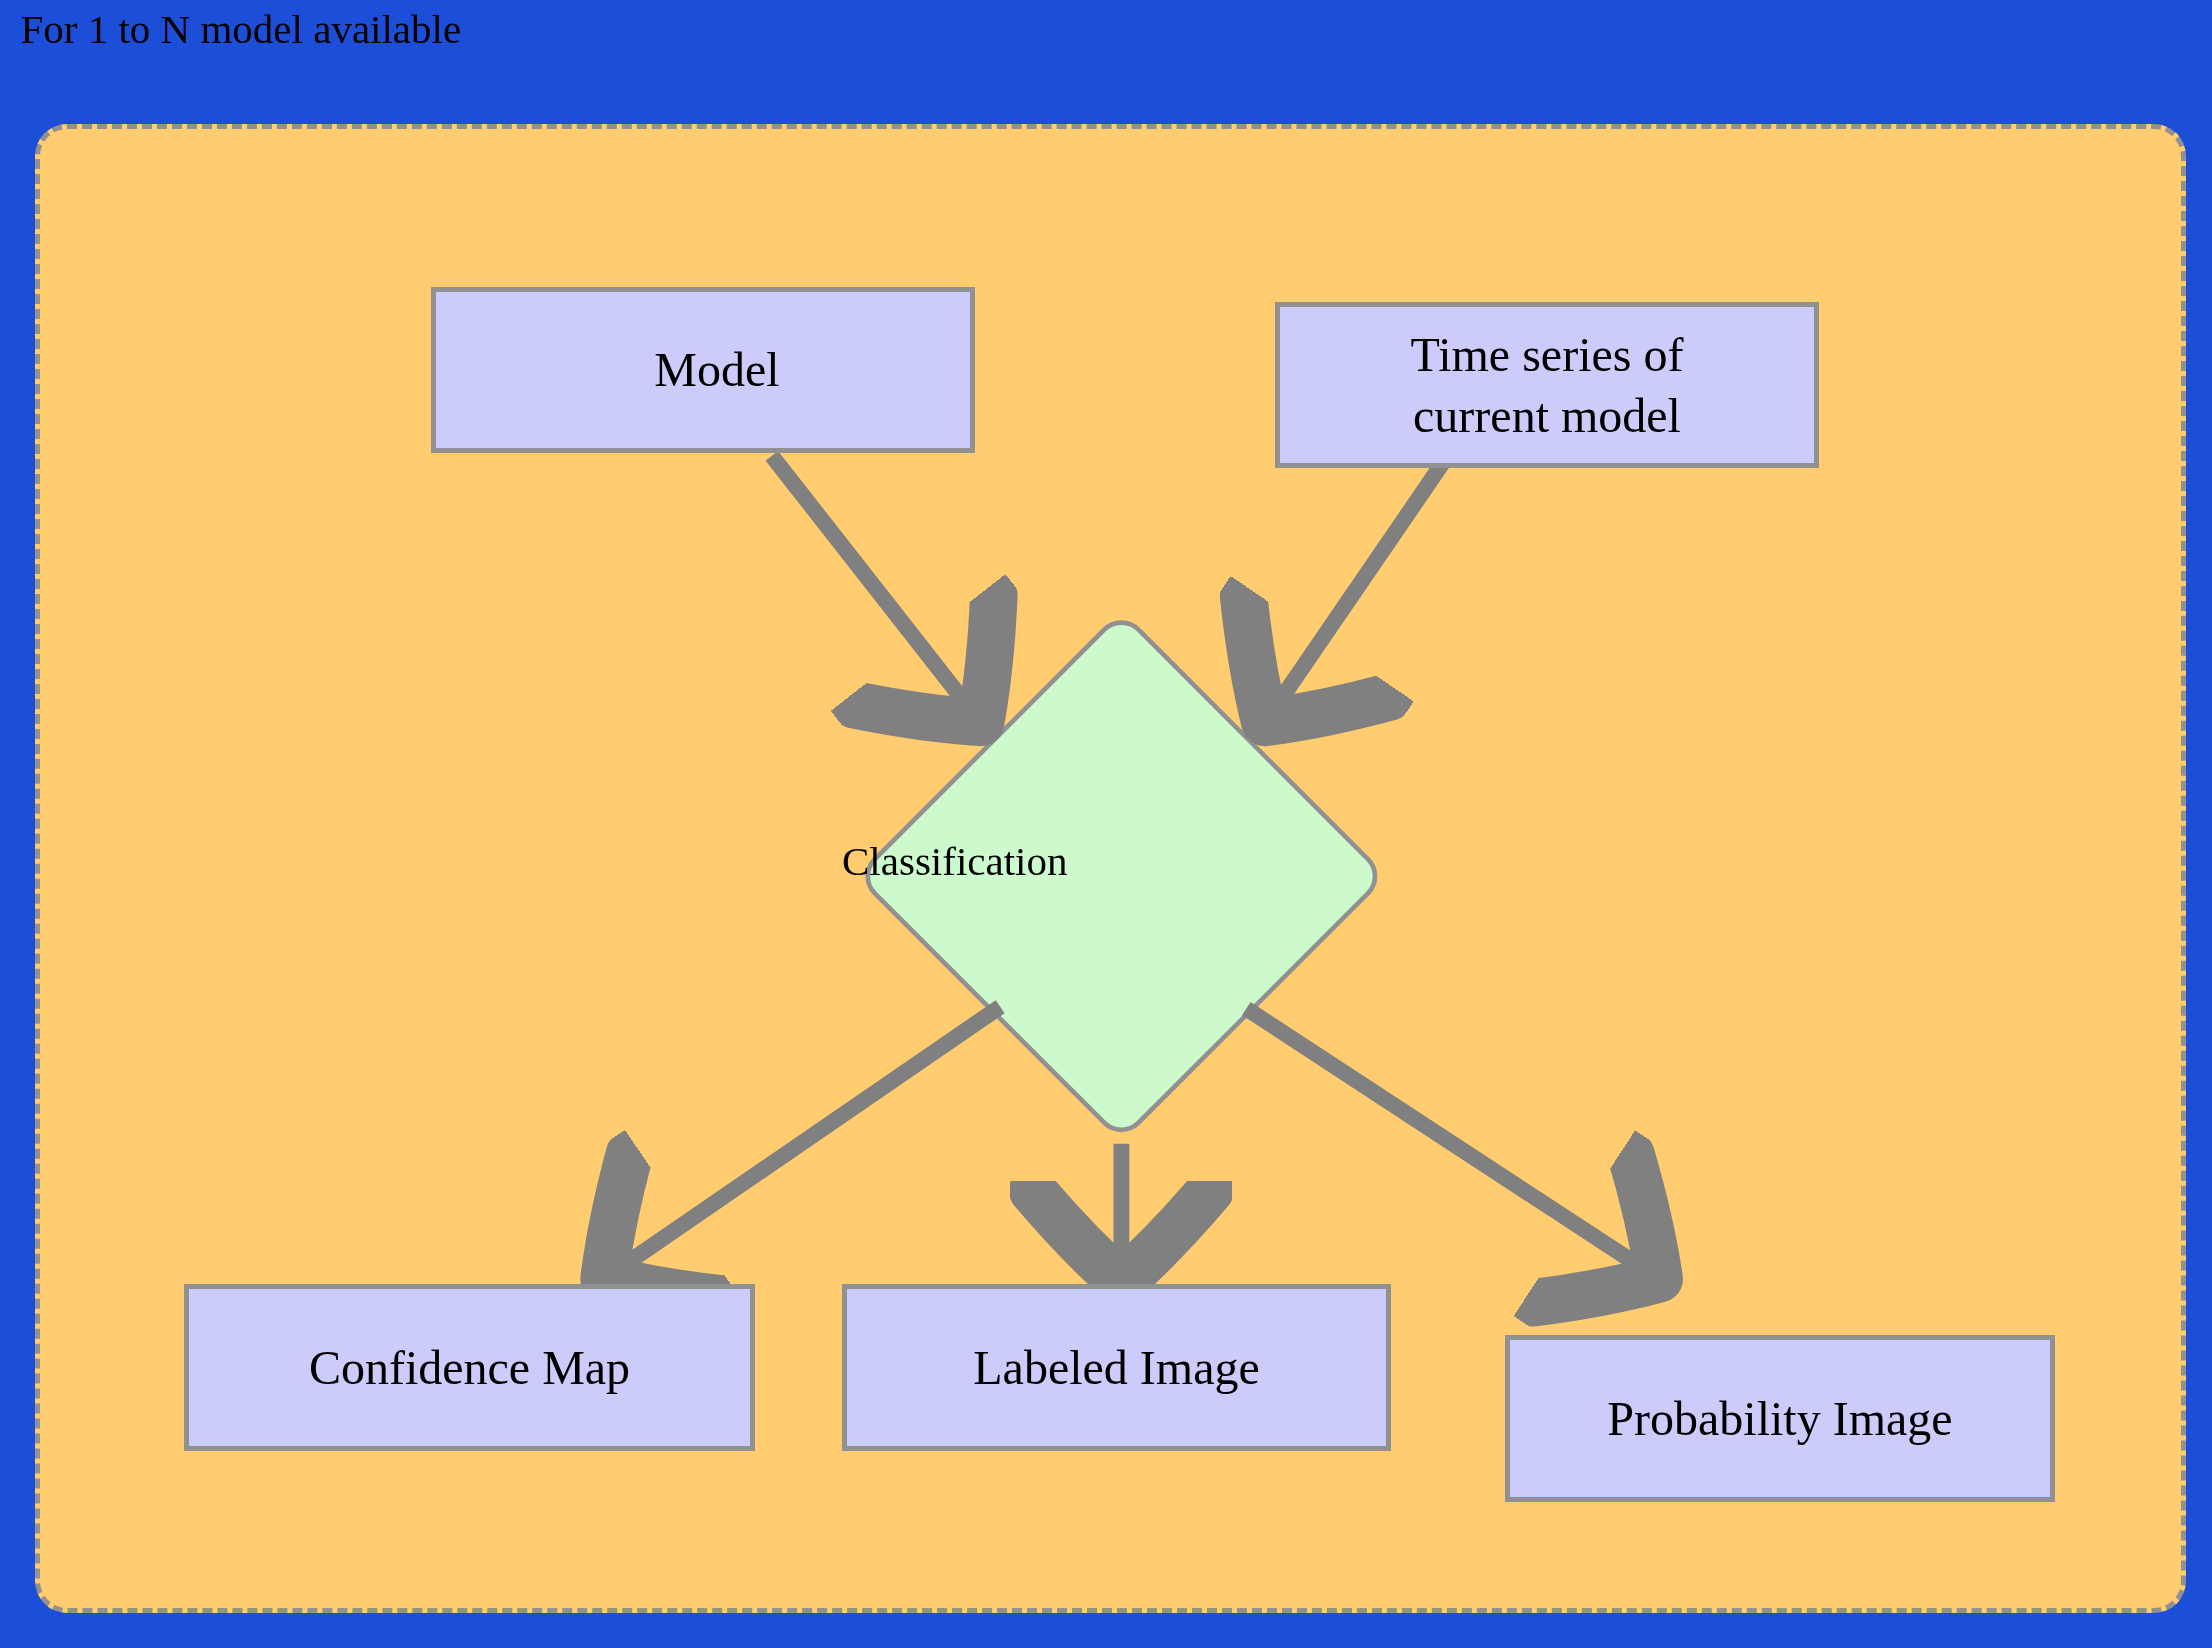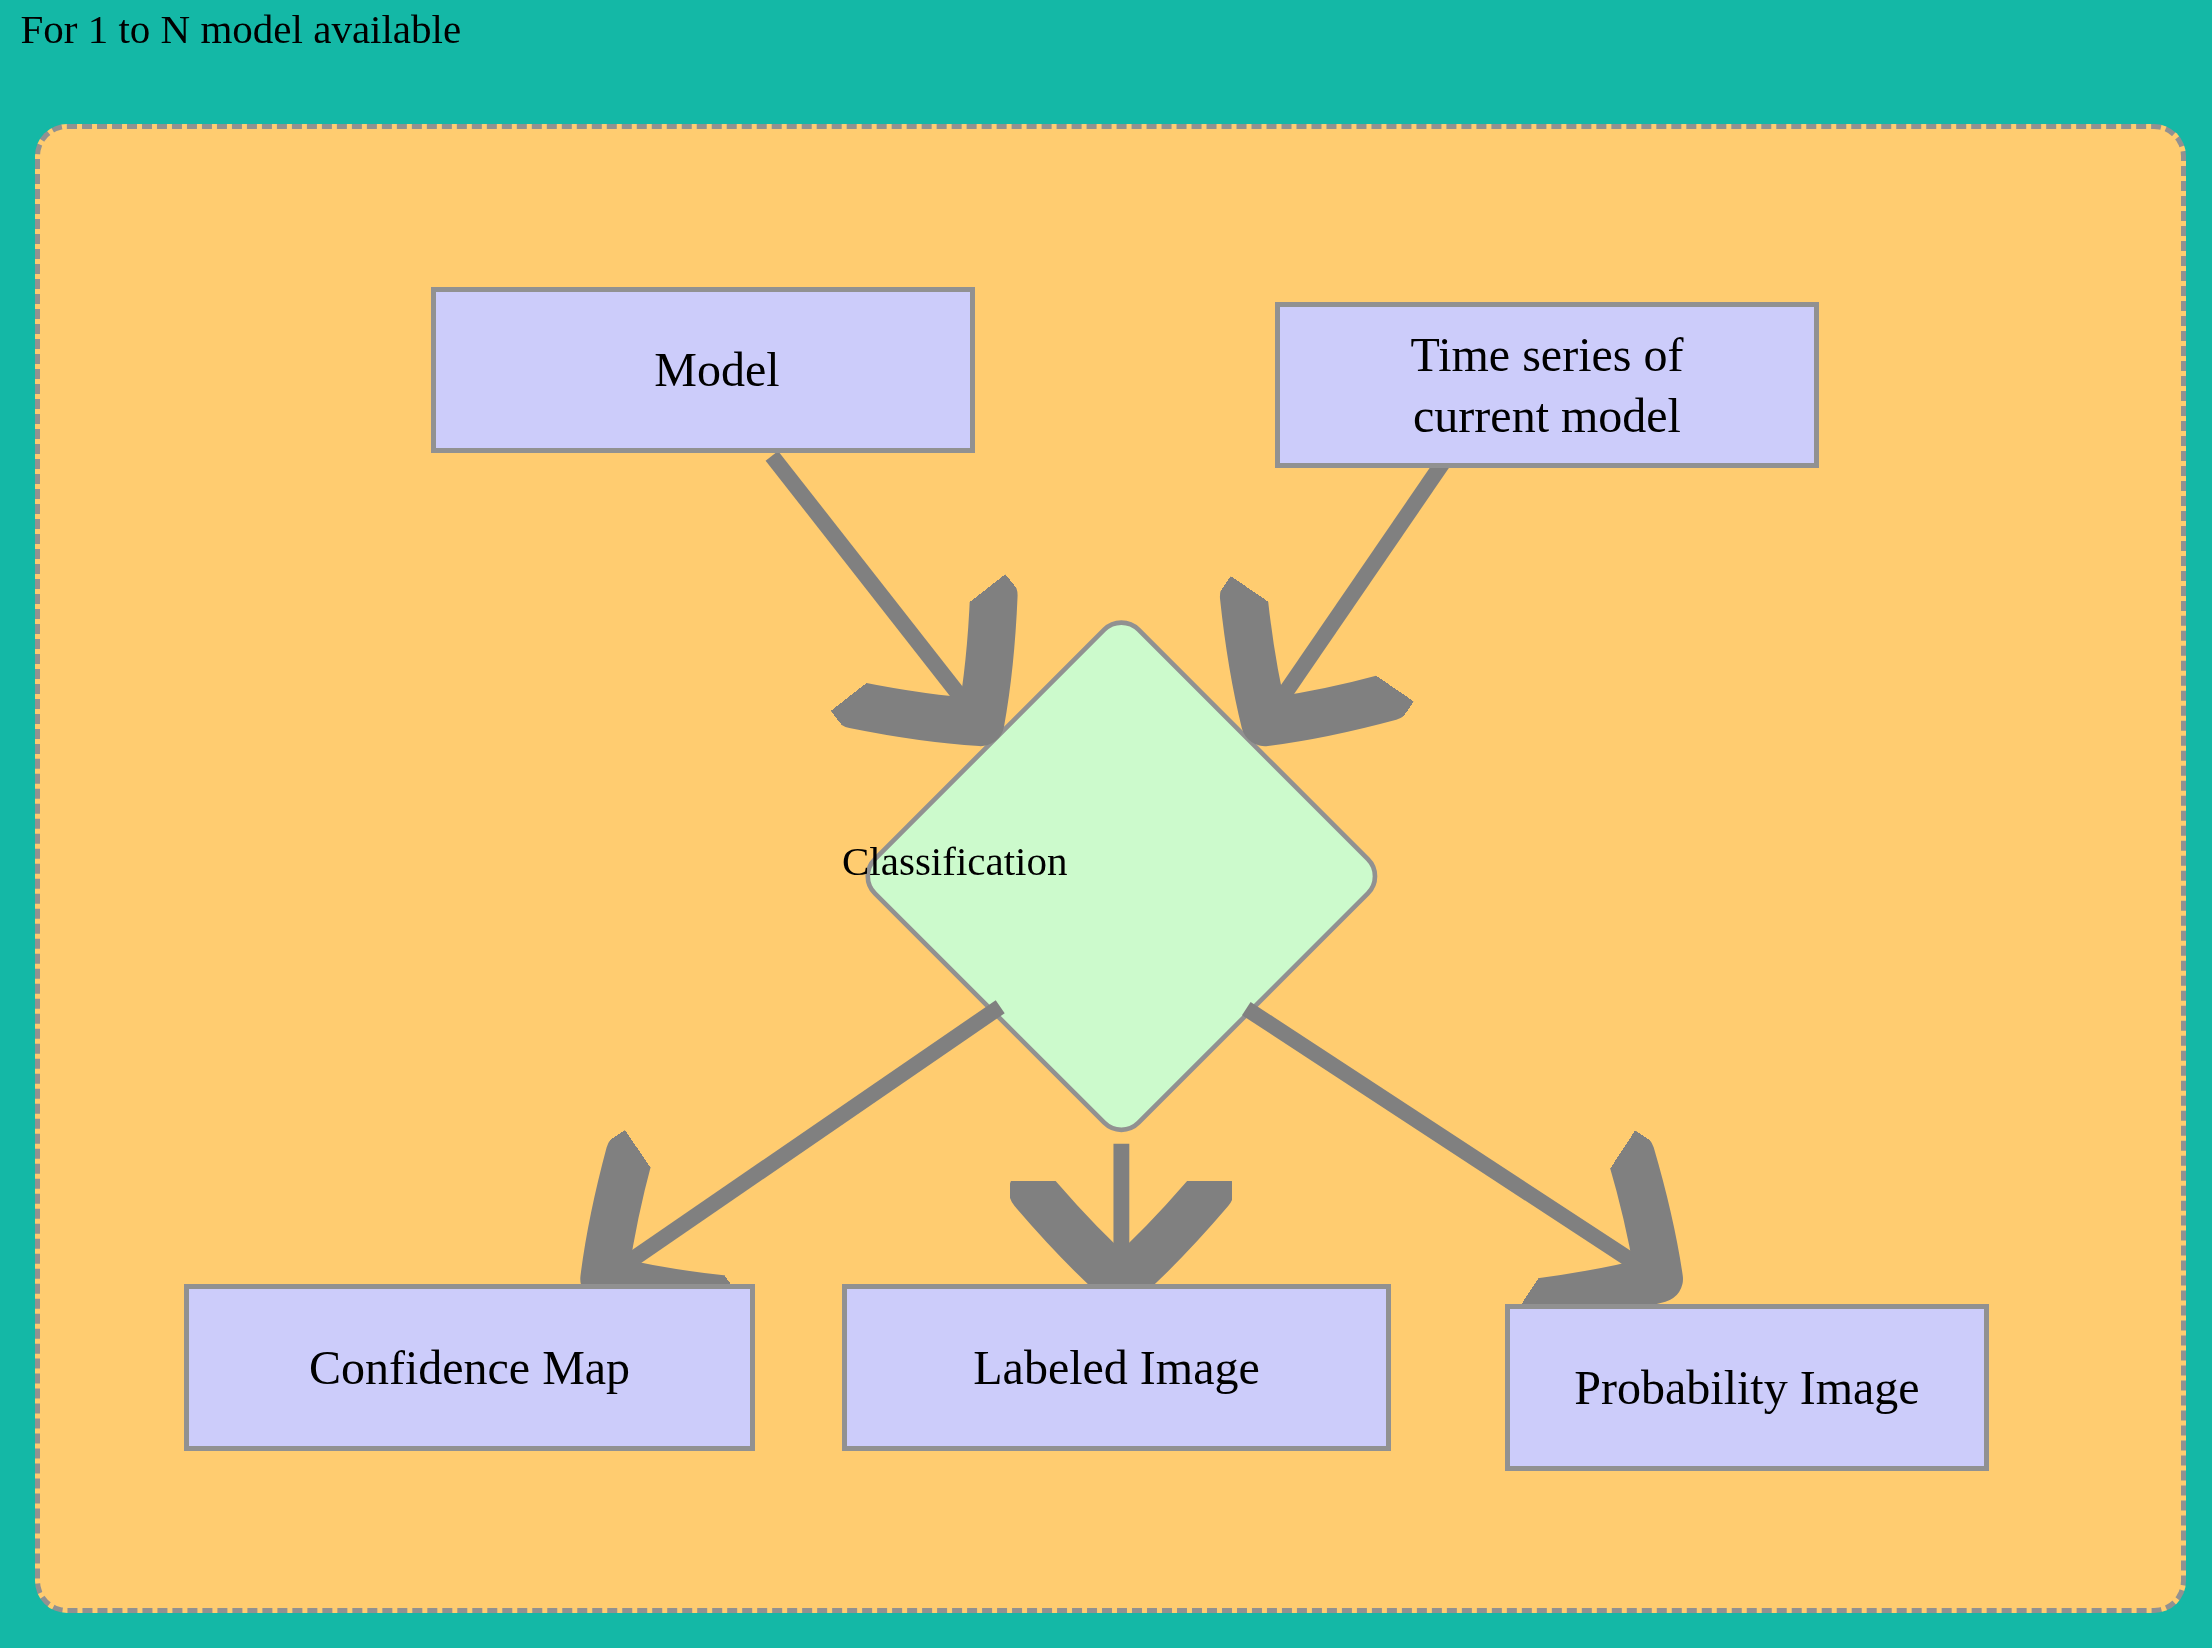--- a/index.html
+++ b/index.html
@@ -7,21 +7,21 @@
     padding: 0;
     background: #ffffff;
   }
   body {
     font-family: "Liberation Serif", "DejaVu Serif", serif;
   }
   #stage {
     position: relative;
     width: 2212px;
     height: 1648px;
-    background: #14b8a6;
+    background: #1d4ed8;
     overflow: hidden;
   }
 
   
   #diagram-title {
     position: absolute;
     left: 20.5px;
     top: 5.6px;
     font-size: 41px;
     line-height: 1.15;
@@ -66,21 +66,21 @@
     color: #000000;
     font-size: 48px;
     line-height: 1.28;
     font-family: "Liberation Serif", "DejaVu Serif", serif;
   }
 
   #node-model      { left: 431px;  top: 287px;  width: 544px; height: 166px; padding-left: 28px; }
   #node-timeseries { left: 1275px; top: 302px;  width: 544px; height: 166px; }
   #node-confidence { left: 184px;  top: 1284px; width: 571px; height: 167px; }
   #node-labeled    { left: 842px;  top: 1284px; width: 549px; height: 167px; }
-  #node-probability{ left: 1505px; top: 1304px; width: 484px; height: 167px; }
+  #node-probability{ left: 1505px; top: 1335px; width: 550px; height: 167px; }
 
   .node-label { display: block; }
 
   
   #node-classification-label {
     position: absolute;
     left: 842px;
     top: 837px;
     width: 559px;
     text-align: left;

